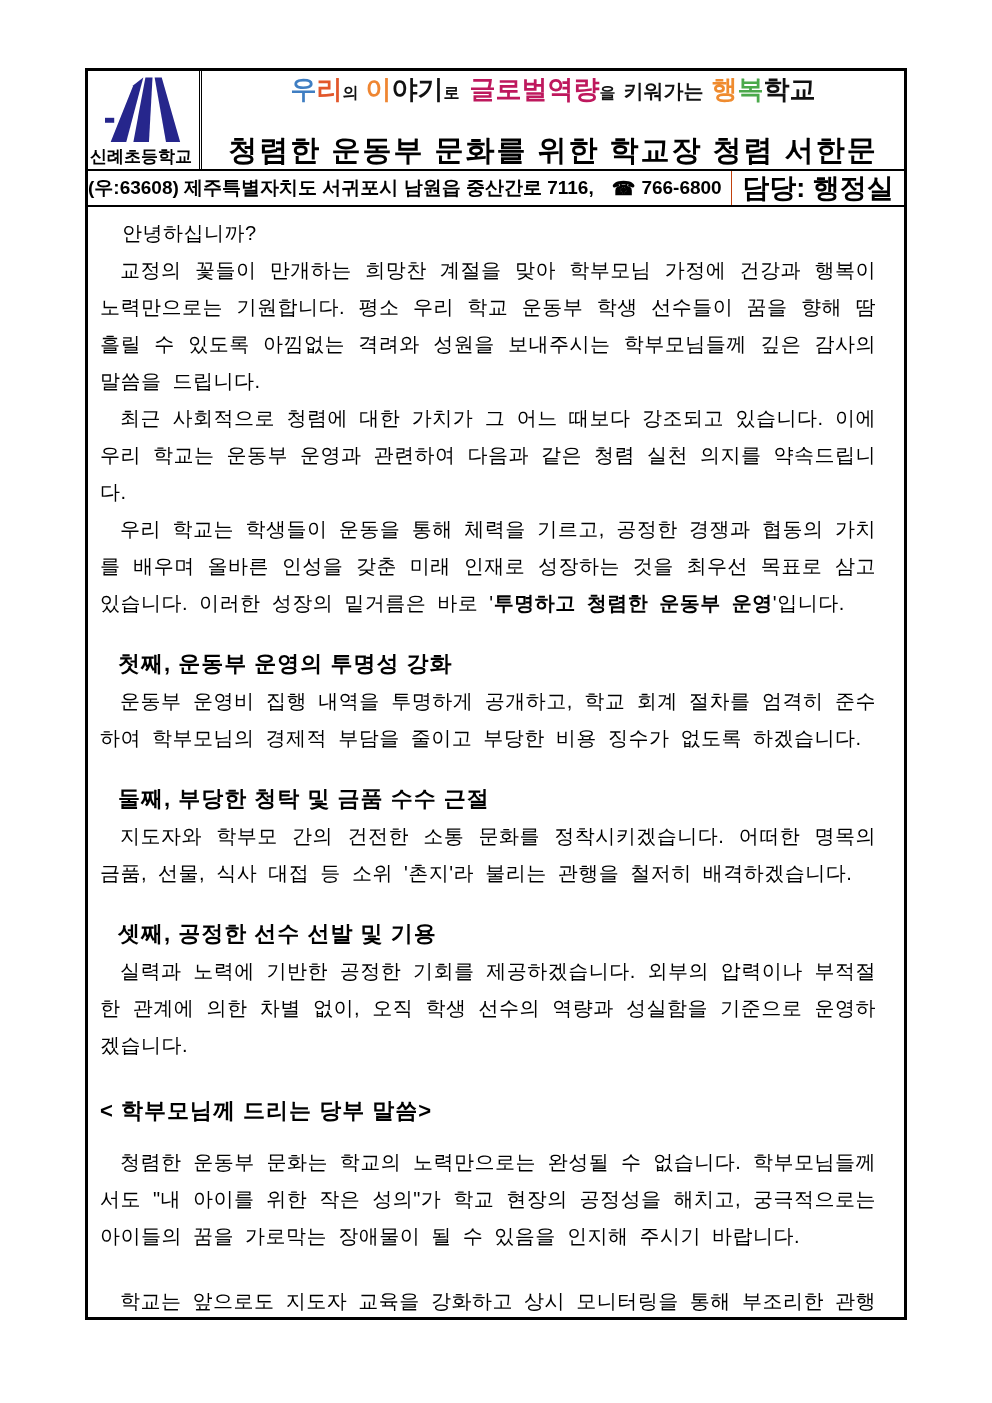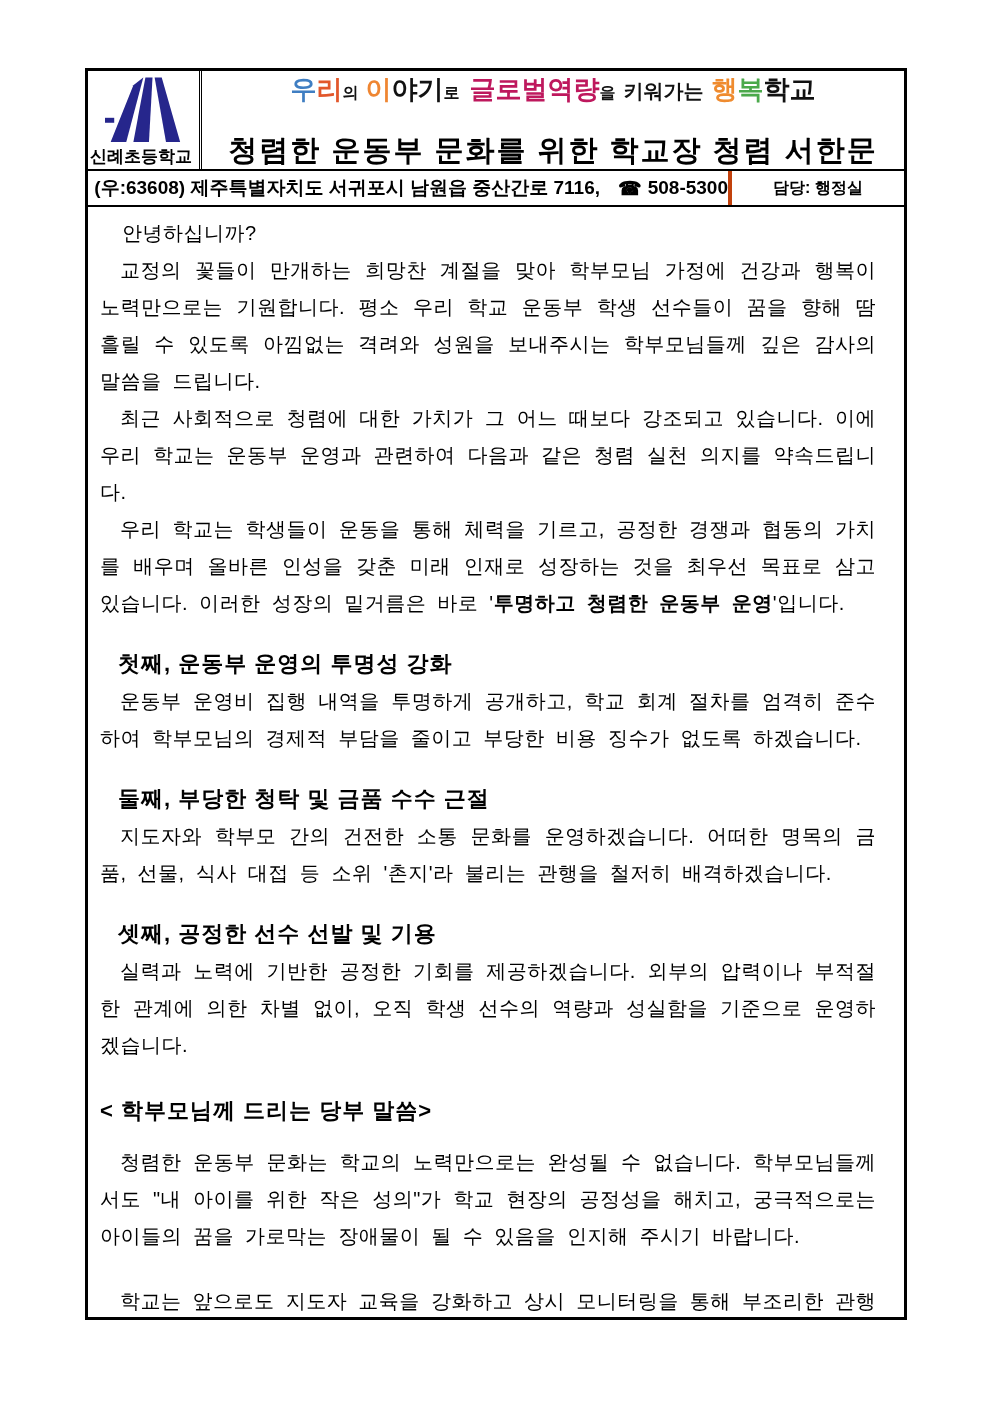--- a/index.html
+++ b/index.html
@@ -23,26 +23,26 @@
   .cell-title { flex:1; display:flex; flex-direction:column; align-items:center; justify-content:center; }
   .slogan { display:flex; align-items:baseline; justify-content:center; font-weight:700; margin-top:2px; }
   .sg-big { font-size:26px; } .sg-med { font-size:20px; } .sg-small { font-size:16px; }
   .c-blue { color:#3f7ec2; } .c-orangered { color:#e2572b; } .c-orange { color:#ef8632; }
   .c-steel { color:#be185d; } .c-ltorange { color:#ef8b2f; } .c-green { color:#4ba94b; }
   .c-black { color:#111; }
   .doc-title { font-size:29px; font-weight:800; letter-spacing:2px; margin-top:24px; white-space:nowrap; }
   
   .row-address { display:flex; height:36px; border-bottom:2px solid #000; }
   .cell-address {
-    flex:1; border-right:4px solid #c2410c; display:flex; align-items:center; justify-content:flex-end;
+    flex:1; border-right:1px solid #c2410c; display:flex; align-items:center; justify-content:flex-start;
     font-size:19px; font-weight:700; white-space:nowrap;
   }
   .phone-group { margin-left:18px; display:inline-flex; align-items:center; }
   .phone-icon { margin-right:6px; font-size:19px; }
-  .cell-contact { width:172px; display:flex; align-items:center; justify-content:center; font-size:16px; font-weight:600; }
+  .cell-contact { width:172px; display:flex; align-items:center; justify-content:center; font-size:27px; font-weight:600; }
   
   .cell-body { padding:8px 28px 0 12px; height:1111px; overflow:hidden; }
   .p {
     font-size:20px; line-height:37px; text-align:justify; text-indent:20px;
     word-spacing:5px; margin:0; letter-spacing:0.5px;
   }
   .p-first { text-indent:22px; }
   .bold-inline { font-weight:800; }
   .sec-h { font-size:22px; font-weight:800; margin:27px 0 4px 0; text-indent:18px; letter-spacing:1px; }
   .notice-h { font-size:22px; font-weight:800; margin:32px 0 18px 0; letter-spacing:1px; }
@@ -88,37 +88,37 @@
       </div>
       <div class="doc-title">청렴한 운동부 문화를 위한 학교장 청렴 서한문</div>
     </div>
   </div>
 
   <div class="row-address">
     <div class="cell-address">
       <span>(우:63608) 제주특별자치도 서귀포시 남원읍 중산간로 7116,</span>
       <span class="phone-group">
         <span class="phone-icon">☎</span>
-        <span>508-5300</span>
+        <span>766-6800</span>
       </span>
     </div>
     <div class="cell-contact">담당: 행정실</div>
   </div>
 
   <div class="cell-body">
     <p class="p p-first">안녕하십니까?</p>
     <p class="p">교정의 꽃들이 만개하는 희망찬 계절을 맞아 학부모님 가정에 건강과 행복이 노력만으로는 기원합니다. 평소 우리 학교 운동부 학생 선수들이 꿈을 향해 땀 흘릴 수 있도록 아낌없는 격려와 성원을 보내주시는 학부모님들께 깊은 감사의 말씀을 드립니다.</p>
     <p class="p">최근 사회적으로 청렴에 대한 가치가 그 어느 때보다 강조되고 있습니다. 이에 우리 학교는 운동부 운영과 관련하여 다음과 같은 청렴 실천 의지를 약속드립니다.</p>
     <p class="p"><span>우리 학교는 학생들이 운동을 통해 체력을 기르고, 공정한 경쟁과 협동의 가치를 배우며 올바른 인성을 갖춘 미래 인재로 성장하는 것을 최우선 목표로 삼고 있습니다. 이러한 성장의 밑거름은 바로 '</span><span class="bold-inline">투명하고 청렴한 운동부 운영</span><span>'입니다.</span></p>
 
     <p class="sec-h">첫째, 운동부 운영의 투명성 강화</p>
     <p class="p">운동부 운영비 집행 내역을 투명하게 공개하고, 학교 회계 절차를 엄격히 준수하여 학부모님의 경제적 부담을 줄이고 부당한 비용 징수가 없도록 하겠습니다.</p>
 
     <p class="sec-h">둘째, 부당한 청탁 및 금품 수수 근절</p>
-    <p class="p">지도자와 학부모 간의 건전한 소통 문화를 운영하겠습니다. 어떠한 명목의 금품, 선물, 식사 대접 등 소위 '촌지'라 불리는 관행을 철저히 배격하겠습니다.</p>
+    <p class="p">지도자와 학부모 간의 건전한 소통 문화를 정착시키겠습니다. 어떠한 명목의 금품, 선물, 식사 대접 등 소위 '촌지'라 불리는 관행을 철저히 배격하겠습니다.</p>
 
     <p class="sec-h">셋째, 공정한 선수 선발 및 기용</p>
     <p class="p">실력과 노력에 기반한 공정한 기회를 제공하겠습니다. 외부의 압력이나 부적절한 관계에 의한 차별 없이, 오직 학생 선수의 역량과 성실함을 기준으로 운영하겠습니다.</p>
 
     <p class="notice-h">&lt; 학부모님께 드리는 당부 말씀&gt;</p>
     <p class="p">청렴한 운동부 문화는 학교의 노력만으로는 완성될 수 없습니다. 학부모님들께서도 "내 아이를 위한 작은 성의"가 학교 현장의 공정성을 해치고, 궁극적으로는 아이들의 꿈을 가로막는 장애물이 될 수 있음을 인지해 주시기 바랍니다.</p>
     <p class="p gap-p">학교는 앞으로도 지도자 교육을 강화하고 상시 모니터링을 통해 부조리한 관행이 발붙일 수 없도록 최선을 다하겠습니다. 혹시라도 운동부 운영과 관련하여 부당한 요구나 건의 사항이 있으시다면 언제든지 학교로 연락해 주십시오.</p>
 
   </div>
 

